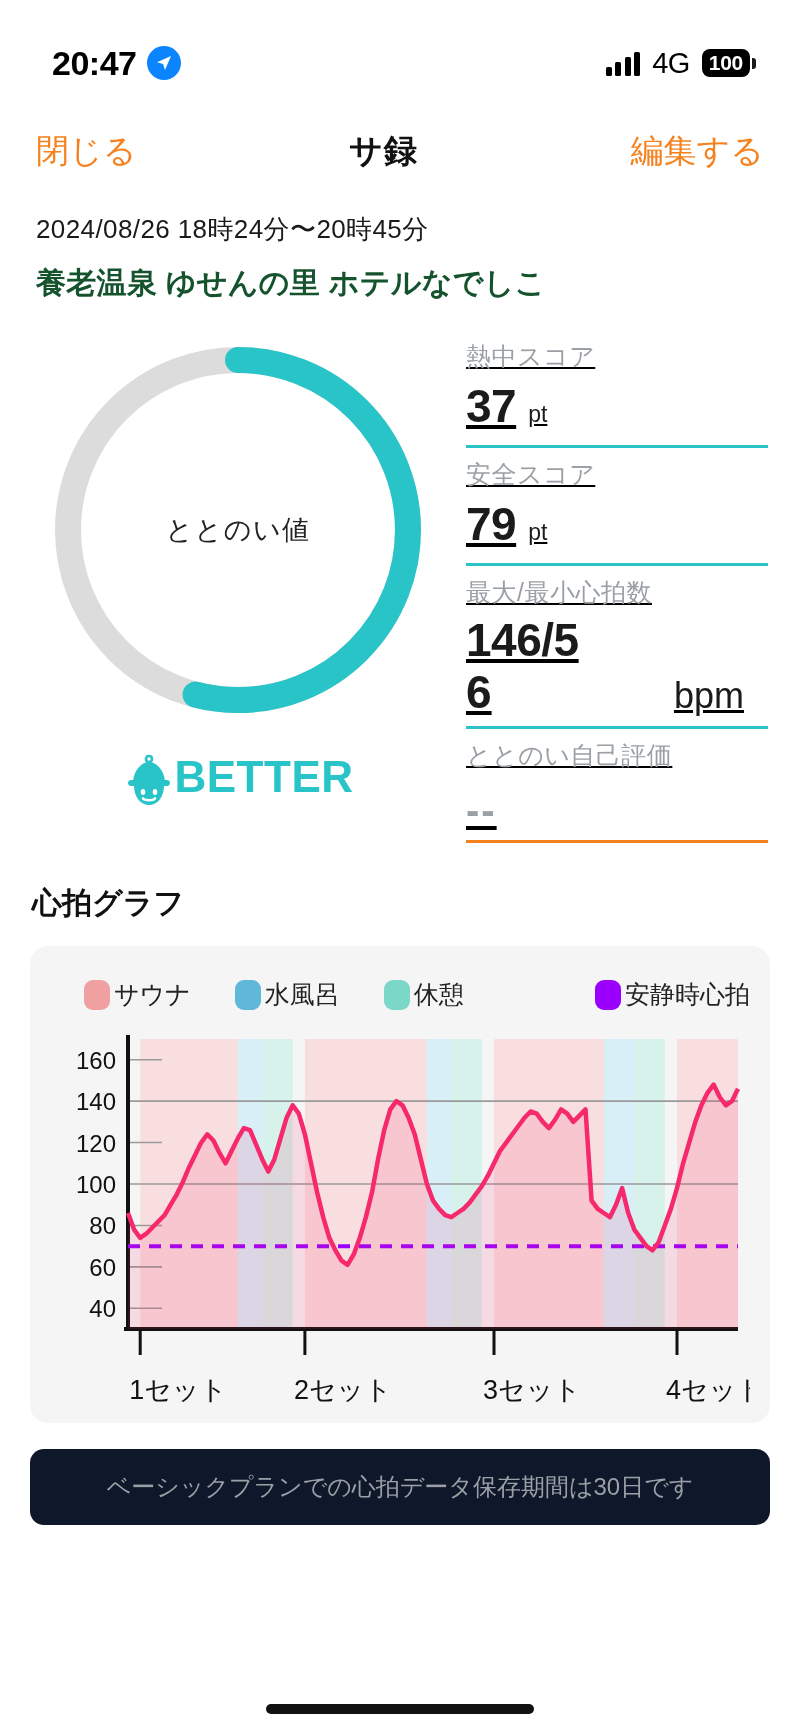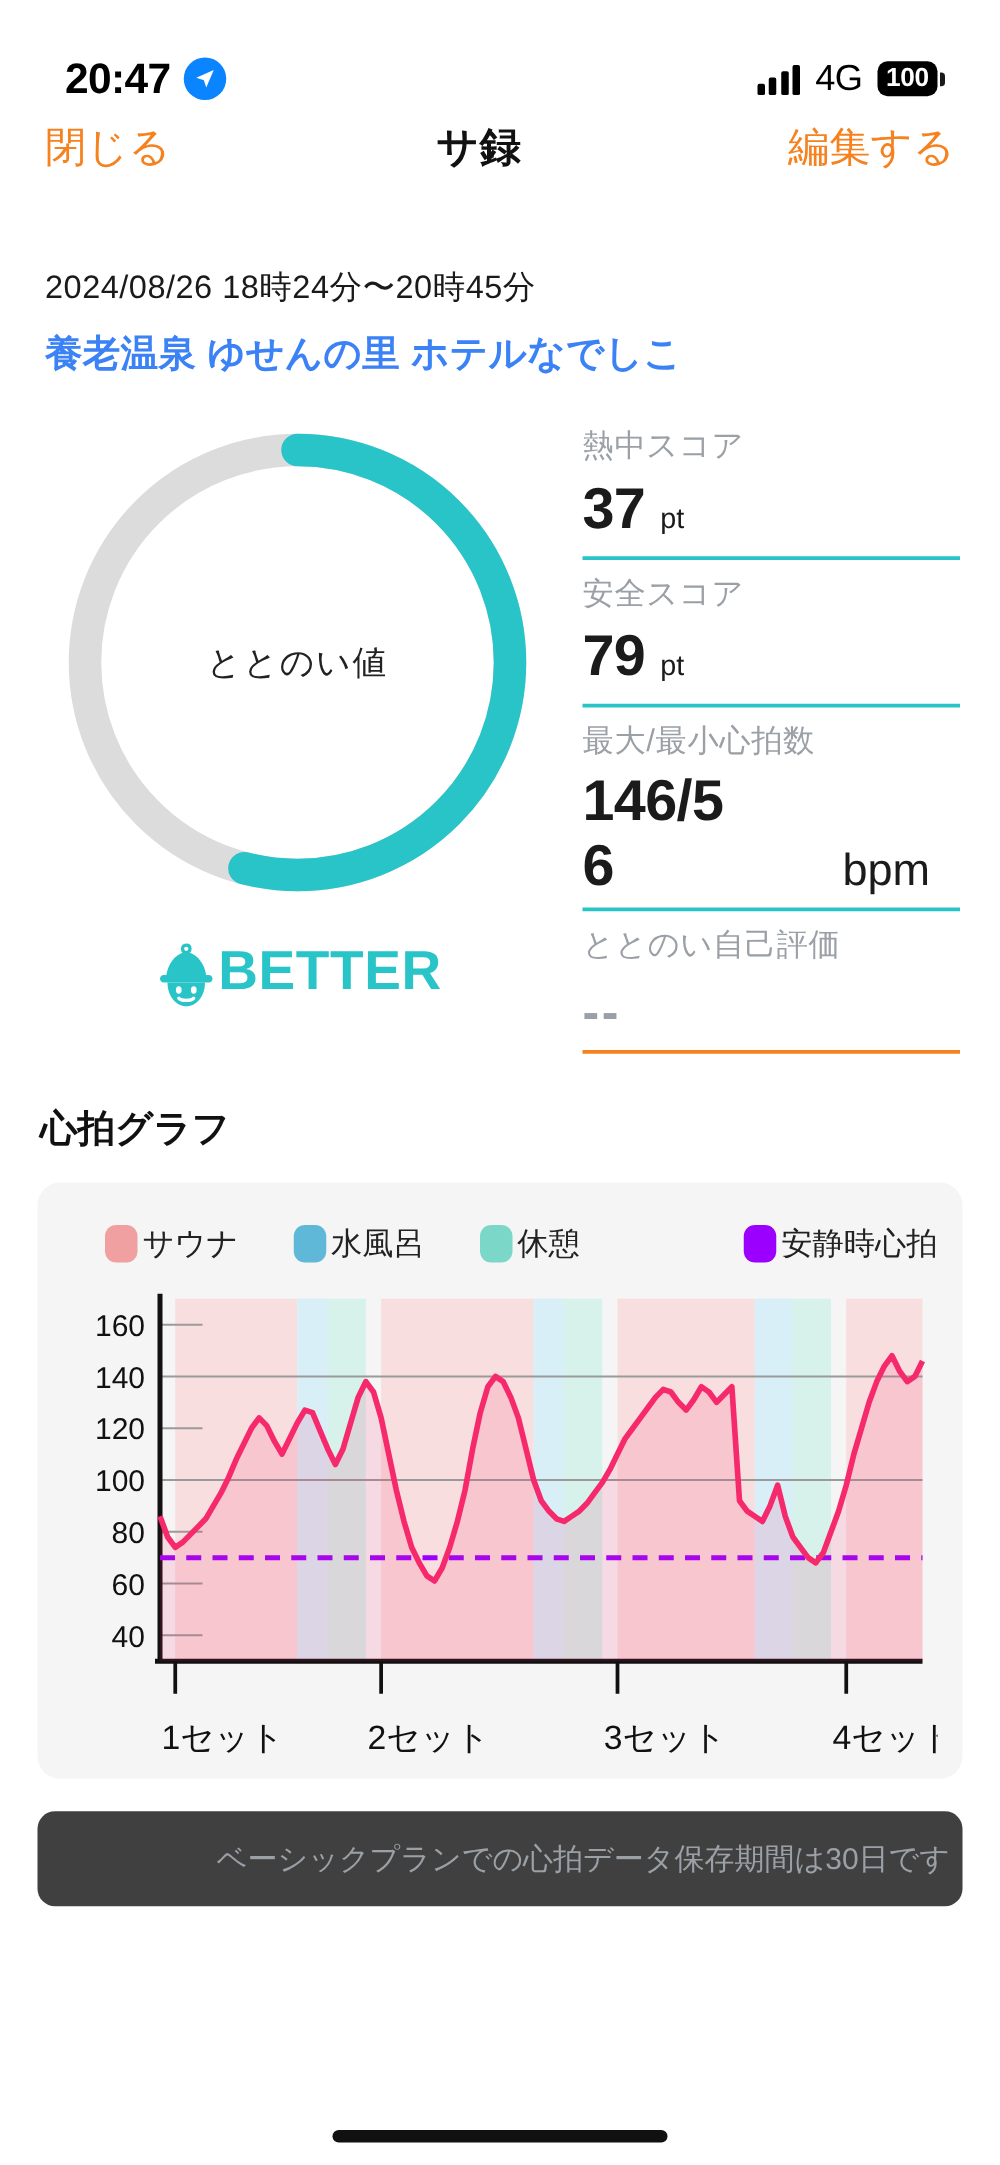--- a/index.html
+++ b/index.html
@@ -32,46 +32,46 @@
   .batt { position:relative; display:flex; align-items:center; }
   .batt-body {
     background:#000; color:#fff; border-radius:8px;
     font-size:21px; font-weight:700; padding:3px 7px 4px 7px; line-height:1;
     letter-spacing:-0.3px;
   }
   .batt-cap { width:4px; height:11px; background:#000; border-radius:0 3px 3px 0; margin-left:2px; opacity:.9;}
 
   
   .navbar {
-    height: 78px; display:flex; align-items:flex-start; justify-content:space-between;
+    height: 78px; display:flex; align-items:flex-end; justify-content:space-between;
     padding: 0 36px;
   }
   .nav-btn { font-size: 33px; color:#f5821f; font-weight:400; white-space:nowrap; }
   .nav-title { font-size: 33px; color:#111; font-weight:700; letter-spacing:1px; }
 
   
   .info { padding: 38px 36px 0 36px; }
   .info-date { font-size:26px; color:#1a1a1a; letter-spacing:0.4px; }
-  .info-place { font-size:30px; color:#3b82f6; font-weight:700; margin-top:16px; letter-spacing:0.3px;}
+  .info-place { font-size:30px; color:#14532d; font-weight:700; margin-top:16px; letter-spacing:0.3px;}
 
   
   .summary { display:flex; padding: 26px 32px 0 28px; gap: 18px; }
   .gauge-col { width: 420px; display:flex; flex-direction:column; align-items:center; }
   .gauge-wrap { position:relative; width: 400px; height: 400px; }
   .gauge-wrap svg { display:block; }
   .gauge-center {
     position:absolute; inset:0; display:flex; flex-direction:column;
     align-items:center; justify-content:center;
   }
   .gauge-label { font-size:27px; color:#222; letter-spacing:1.5px; }
   .gauge-value { font-size:110px; font-weight:700; color:#222; line-height:1; margin-top:14px; letter-spacing:-2px;}
   .badge-row { display:flex; align-items:flex-start; margin-top:22px; }
   .badge-text { font-size:44px; font-weight:700; color:#28c4c8; letter-spacing:0.5px; }
 
-  .stats-col { flex:1; padding-top:10px; }
+  .stats-col { flex:1; padding-top:10px;text-decoration:underline; }
   .stat { margin-bottom: 10px; }
   .stat-label { font-size:25px; color:#9aa0a6; letter-spacing:0.5px; }
   .stat-valrow { display:flex; align-items:baseline; margin-top:6px; min-height:58px; }
   .stat-num { font-size:46px; font-weight:700; color:#1b1b1b; letter-spacing:-0.5px;text-align:center;}
   .stat-unit { font-size:23px; color:#1b1b1b; margin-left:12px; font-weight:400;}
   .stat-rule { height:3px; background:#28c4c8; margin-top:8px; }
   .hr-valwrap { margin-top:6px; }
   .hr-line1 { font-size:46px; font-weight:700; color:#1b1b1b; line-height:1.12; letter-spacing:-0.5px;}
   .hr-line2 { display:flex; align-items:baseline; justify-content:space-between; line-height:1.12;}
   .hr-line2 .n { font-size:46px; font-weight:700; color:#1b1b1b; }
@@ -87,22 +87,22 @@
   }
   .legend { display:flex; align-items:center; padding: 6px 0 0 34px; gap: 0; }
   .legend-item { display:flex; align-items:center; gap:4px; margin-right:44px;}
   .legend-item:last-child { margin-right:0; }
   .legend-chip { width:26px; height:30px; border-radius:9px; display:block;}
   .legend-text { font-size:25px; color:#222; white-space:nowrap;}
   .legend-spacer { flex:1; }
   .plot-wrap { position:relative; margin-top:18px; }
   .plot-wrap svg { display:block; width:100%; }
   .note {
-    margin: 26px 30px 0 30px; background:#404040; border-radius:14px;
-    text-align:right; padding: 22px 10px; font-size:24px; color:#9aa0a6;
+    margin: 26px 30px 0 30px; background:#0f172a; border-radius:14px;
+    text-align:center; padding: 22px 10px; font-size:24px; color:#9aa0a6;
   }
   .home-ind {
     position:absolute; left:50%; transform:translateX(-50%); bottom:18px;
     width:268px; height:10px; border-radius:5px; background:#111;
   }
 </style>
 </head>
 <body>
 
 <div class="phone">

